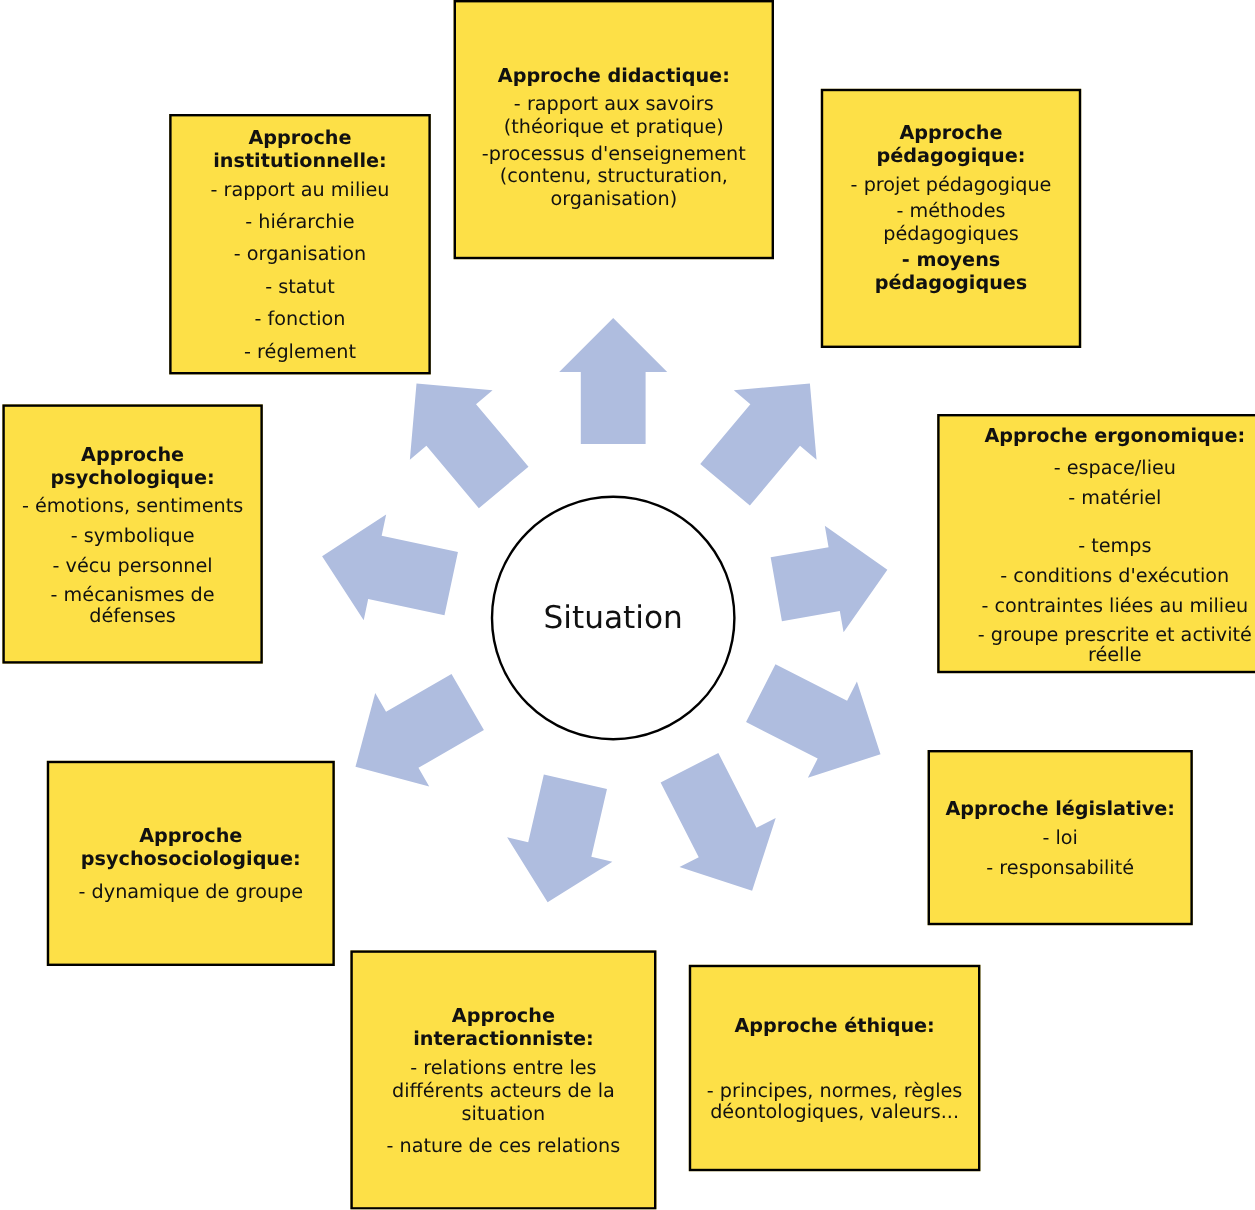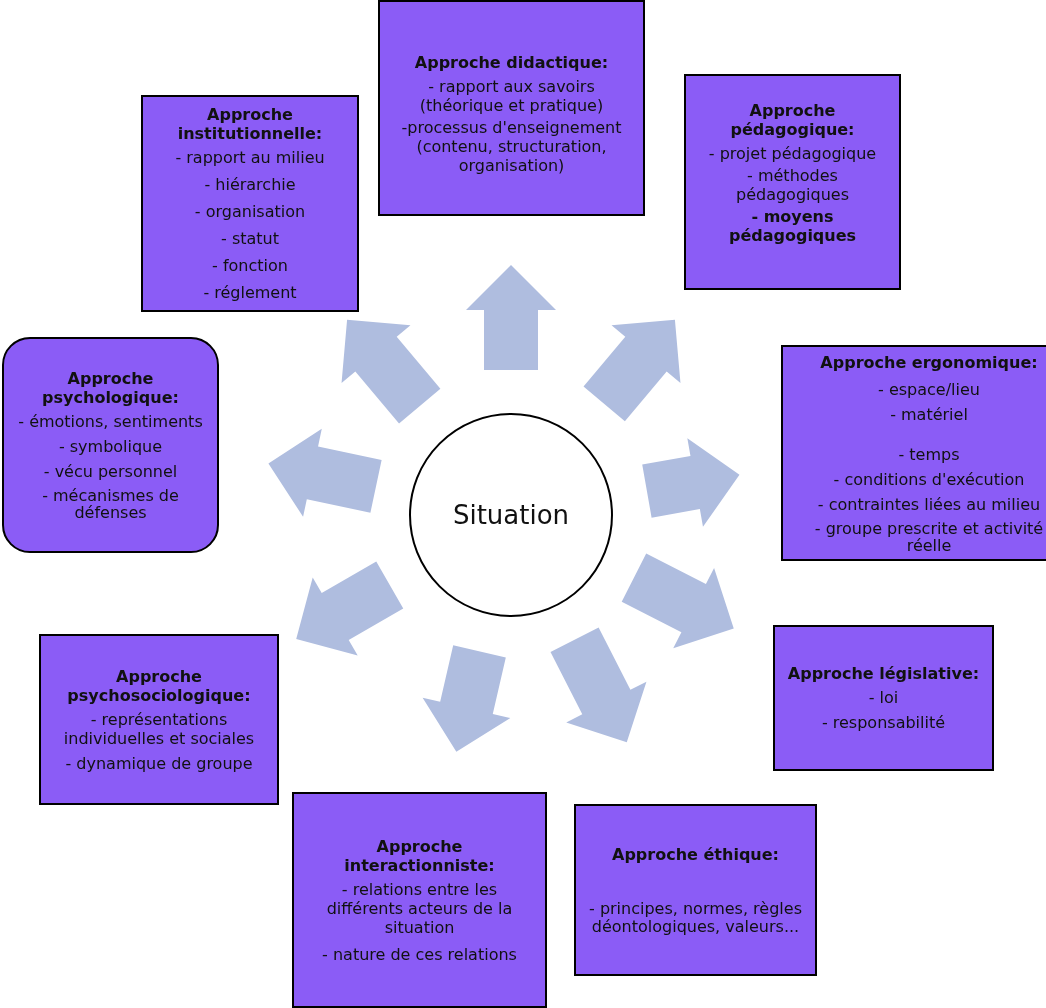--- a/index.html
+++ b/index.html
@@ -1,18 +1,18 @@
 <!DOCTYPE html>
 <html><head>
 <meta charset="utf-8">
 <style>
   html, body { margin:0; padding:0; background:#ffffff; }
   body { width:1046px; height:1008px; position:relative; overflow:hidden;
          font-family:"DejaVu Sans", sans-serif; color:#111; }
-  .box { position:absolute; border:2px solid #000; background:#8b5cf6; box-sizing:border-box;
+  .box { position:absolute; border:2px solid #000; background:#fde047; box-sizing:border-box;
          display:flex; flex-direction:column; justify-content:center; align-items:center;
          text-align:center; padding:2px 2px; }
   .box .title { font-weight:bold; font-size:16px; line-height:19px; margin-bottom:2px; }
   .box .item { font-size:16px; line-height:19px; margin-top:3px; }
   #arrows { position:absolute; left:0; top:0; }
   .circle { position:absolute; left:409px; top:413px; width:204px; height:204px;
             border:2px solid #000; border-radius:50%; box-sizing:border-box; background:#fff;
             display:flex; align-items:center; justify-content:center; }
   .circle span { font-size:26px; font-family:"DejaVu Sans", sans-serif; }
 </style>
@@ -61,31 +61,30 @@
 <div class="box" style="left:781px;top:345px;width:296px;height:216px;">
   <div class="title">Approche ergonomique:</div>
   <div class="item" style="margin-top:6px">- espace/lieu</div>
   <div class="item" style="margin-top:6px">- matériel</div>
   <div class="item" style="margin-top:21px">- temps</div>
   <div class="item" style="margin-top:6px">- conditions d'exécution</div>
   <div class="item" style="margin-top:6px;white-space:nowrap;">- contraintes liées au milieu</div>
   <div class="item" style="margin-top:6px;width:250px;line-height:17px;">- groupe prescrite et activité réelle</div>
 </div>
 
-<div class="box" style="left:2px;top:337px;width:217px;height:216px;border-radius:28px;">
+<div class="box" style="left:2px;top:337px;width:217px;height:216px;">
   <div class="title" style="width:150px;">Approche psychologique:</div>
   <div class="item" style="white-space:nowrap;">- émotions, sentiments</div>
   <div class="item" style="margin-top:6px">- symbolique</div>
   <div class="item" style="margin-top:6px">- vécu personnel</div>
   <div class="item" style="margin-top:6px;width:160px;line-height:17px;">- mécanismes de défenses</div>
 </div>
 
 <div class="box" style="left:39px;top:634px;width:240px;height:171px;">
   <div class="title" style="width:220px;">Approche psychosociologique:</div>
-  <div class="item" style="width:225px;">- représentations individuelles et sociales</div>
   <div class="item" style="margin-top:6px">- dynamique de groupe</div>
 </div>
 
 <div class="box" style="left:292px;top:792px;width:255px;height:216px;">
   <div class="title" style="width:200px;">Approche interactionniste:</div>
   <div class="item" style="width:225px;line-height:19px;">- relations entre les différents acteurs de la situation</div>
   <div class="item" style="margin-top:8px">- nature de ces relations</div>
 </div>
 
 <div class="box" style="left:574px;top:804px;width:243px;height:172px;gap:31px;">

